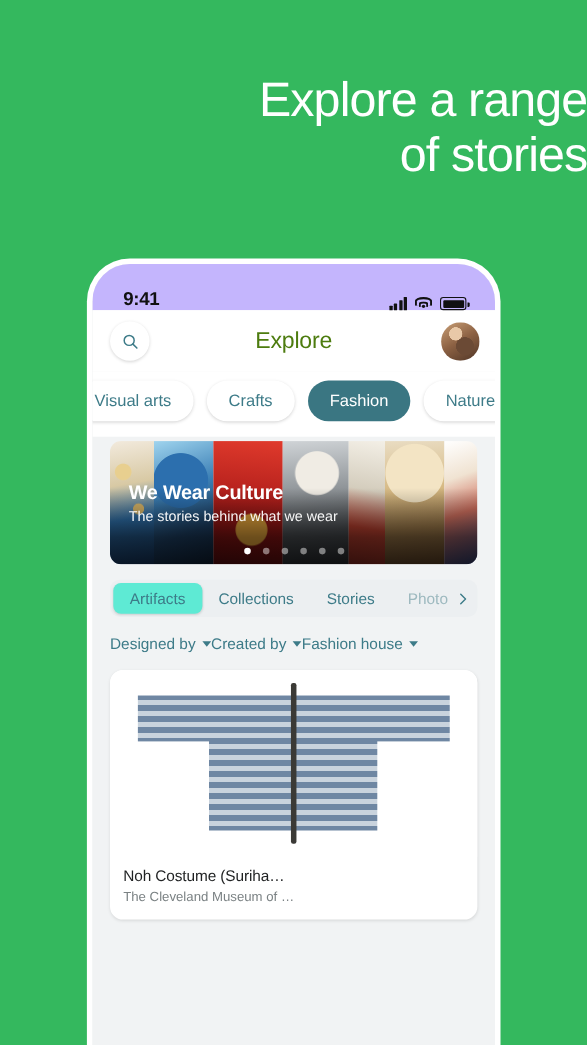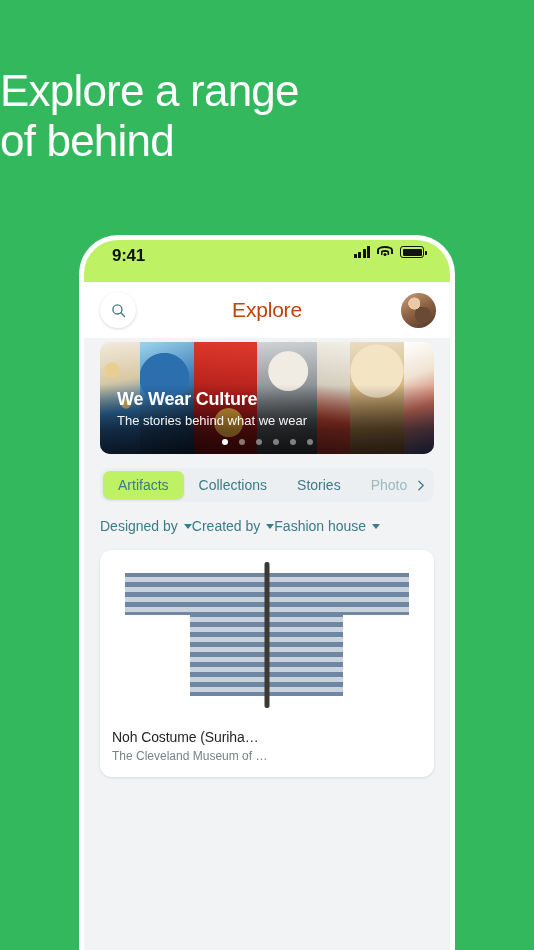--- a/index.html
+++ b/index.html
@@ -6,41 +6,41 @@
   html,body { width:534px; height:950px; overflow:hidden; }
   body {
     font-family: "Liberation Sans", sans-serif;
     background:#34b85e;
     position:relative;
   }
 
   
   .promo {
     position:absolute; top:66px; left:0; width:534px;
-    text-align:left; color:#ffffff;
+    text-align:right; color:#ffffff;
     font-size:44px; line-height:1.13; font-weight:400;
     letter-spacing:-0.8px;
   }
   .promo-line { display:block; }
 
   
   .phone {
     position:absolute; top:240px; left:84px;
     width:366px; height:730px;
     background:#f1f3f4;
     border-radius:34px 34px 0 0;
     box-shadow:0 0 0 5px #ffffff;
     overflow:hidden;
   }
   .screen { position:relative; width:100%; height:100%; background:#f1f3f4; }
 
   
   .statusbar {
-    height:42px; background:#bef264;
-    display:flex; align-items:flex-start; justify-content:space-between;
+    height:42px; background:#c4b5fd;
+    display:flex; align-items:flex-end; justify-content:space-between;
     padding:6px 26px 0 28px;
   }
   .status-time { font-size:17px; font-weight:700; color:#111; letter-spacing:-0.3px; }
   .status-icons { display:flex; align-items:center; gap:7px; }
   .sig { display:flex; align-items:flex-end; gap:1.5px; height:12px; }
   .sig i { display:block; width:3px; background:#111; border-radius:0.5px; }
   .sig i:nth-child(1){height:4px;} .sig i:nth-child(2){height:6.5px;}
   .sig i:nth-child(3){height:9px;} .sig i:nth-child(4){height:12px;}
   .wifi { width:16px; height:12px; position:relative; }
   .wifi span { position:absolute; left:50%; transform:translateX(-50%);
@@ -61,21 +61,21 @@
     display:flex; align-items:center; justify-content:space-between;
     padding:0 14px 0 16px;
   }
   .icon-btn {
     width:36px; height:36px; border-radius:50%;
     background:#ffffff; box-shadow:0 1px 3px rgba(0,0,0,.16);
     display:flex; align-items:center; justify-content:center;
     cursor:pointer;
   }
   .app-title {
-    font-size:21px; color:#c2410c; letter-spacing:-0.2px;
+    font-size:21px; color:#4d7c0f; letter-spacing:-0.2px;
     position:absolute; left:0; width:366px; text-align:center;
     pointer-events:none;
   }
   .avatar {
     width:35px; height:35px; border-radius:50%;
     background:
       radial-gradient(circle at 38% 30%, #e9c9a8 0 18%, transparent 19%),
       radial-gradient(circle at 62% 62%, #6b4a35 0 26%, transparent 27%),
       linear-gradient(150deg,#caa077 0%,#8d6244 48%,#4f3526 100%);
     cursor:pointer; flex:none;
@@ -121,41 +121,41 @@
       linear-gradient(190deg,#f3efe6 0%,#d4cdbd 40%,#b9402f 70%,#8a2a20 100%); }
   .h6c { flex:0 0 16%; background:
       radial-gradient(circle at 50% 26%, #f3e4c4 0 30%, transparent 31%),
       linear-gradient(175deg,#e9dcc2 0%,#d6b983 40%,#9d7a4a 70%,#5d4024 100%); }
   .h7c { flex:1 1 auto; background:
       linear-gradient(160deg,#ffffff 0%,#f0e3d2 30%,#cf6f5e 58%,#2f3d6e 100%); }
   .hero-scrim {
     position:absolute; inset:0;
     background:linear-gradient(180deg,rgba(0,0,0,0) 38%,rgba(0,0,0,.52) 78%,rgba(0,0,0,.62) 100%);
   }
-  .hero-text { position:absolute; left:17px; bottom:26px; color:#ffffff;margin-top:20px; }
+  .hero-text { position:absolute; left:17px; bottom:36px; color:#ffffff;margin-top:20px; }
   .hero-title { font-size:18px; font-weight:700; letter-spacing:-0.2px; }
   .hero-sub { font-size:13px; margin-top:3px; opacity:.95; }
   .dots { position:absolute; bottom:9px; left:0; width:100%;
     display:flex; justify-content:center; gap:11px; }
   .dot { width:6px; height:6px; border-radius:50%; background:rgba(255,255,255,.45); cursor:pointer; }
   .dot.on { background:#ffffff; }
 
   
   .tabs-wrap { margin:14px 16px 0 16px; }
   .tabs {
     background:#eceff1; border-radius:9px; height:34px;
     display:flex; align-items:center; padding:3px;
     position:relative; overflow:hidden;
   }
   .tab {
     height:28px; padding:0 15px; border-radius:7px;
     display:flex; align-items:center; font-size:14px;
     color:#3d7b88; cursor:pointer; flex:none; white-space:nowrap;
   }
-  .tab.active { background:#bef264; box-shadow:0 1px 2px rgba(0,0,0,.13); }
+  .tab.active { background:#5eead4; box-shadow:0 1px 2px rgba(0,0,0,.13); }
   .tab.faded { color:#9db9bf; }
   .tab-next {
     position:absolute; right:6px; top:50%; transform:translateY(-50%);
     width:16px; height:16px; cursor:pointer;
     display:flex; align-items:center; justify-content:center;
   }
 
   
   .filters {
     margin:16px 16px 0 16px; display:flex; 
@@ -219,21 +219,21 @@
     white-space:nowrap; overflow:hidden; }
   .card-sub { font-size:12px; color:#7b8284; margin-top:4px;
     white-space:nowrap; overflow:hidden; }
   .card.tall .card-media { height:192px; }
 </style>
 </head>
 <body>
 
 <div class="promo">
   <span class="promo-line">Explore a range</span>
-  <span class="promo-line">of behind</span>
+  <span class="promo-line">of stories</span>
 </div>
 
 <div class="phone">
   <div class="screen">
 
     <div class="statusbar">
       <div class="status-time">9:41</div>
       <div class="status-icons">
         <span class="sig">
             <i></i>
@@ -256,20 +256,27 @@
       <div class="icon-btn">
         <svg width="17" height="17" viewBox="0 0 24 24" fill="none">
           <circle cx="10.5" cy="10.5" r="6.4" stroke="#3d7b88" stroke-width="1.9"></circle>
           <line x1="15.3" y1="15.3" x2="20.4" y2="20.4" stroke="#3d7b88" stroke-width="1.9" stroke-linecap="round"></line>
         </svg>
       </div>
       <div class="app-title">Explore</div>
       <div class="avatar"></div>
     </div>
 
+    <div class="chips">
+      <div class="chip first">Visual arts</div>
+      <div class="chip">Crafts</div>
+      <div class="chip active">Fashion</div>
+      <div class="chip">Nature</div>
+
+    </div>
 
     <div class="hero">
       <div class="hero-img">
         <div class="h1c"></div>
           <div class="h2c"></div>
           <div class="h3c"></div>
         <div class="h4c"></div>
           <div class="h5c"></div>
           <div class="h6c"></div>
           <div class="h7c"></div>

